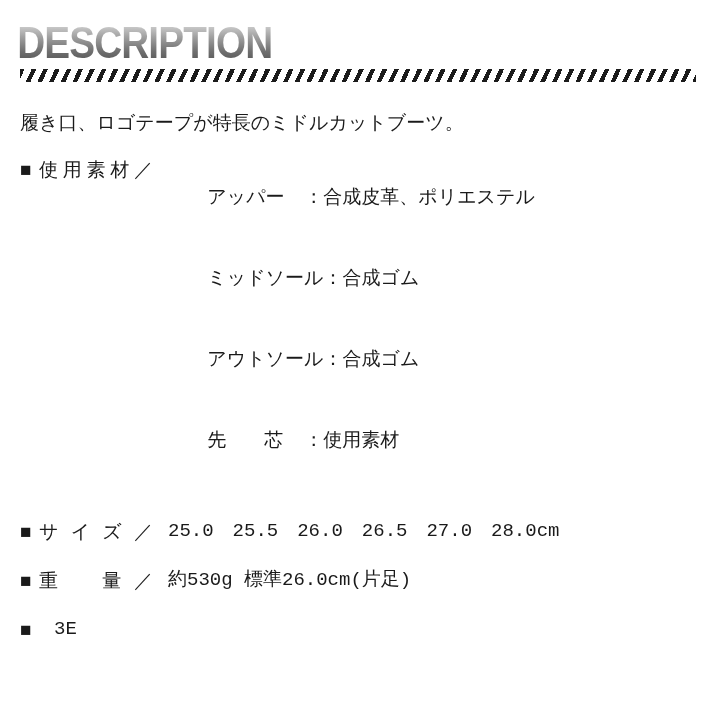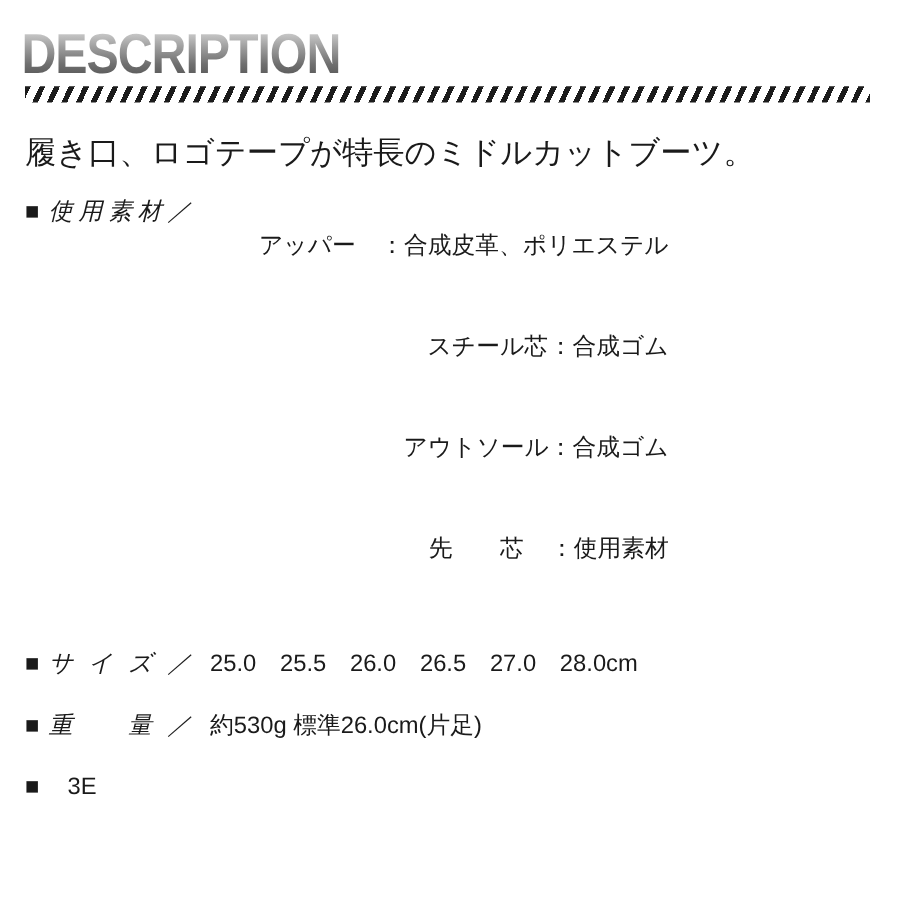--- a/index.html
+++ b/index.html
@@ -53,21 +53,21 @@
       115deg,
       #1b1b1b 0px,
       #1b1b1b 4.2px,
       transparent 4.2px,
       transparent 10.6px
     );
   }
   
   .intro {
     margin: 27px 20px 0 20px;
-    font-size: 25px;
+    font-size: 19px;
     line-height: 27px;
     white-space: pre;
   }
   .spec-block {
     display: flex;
     align-items: flex-start;
     margin: 0 20px 0 20px;
     font-size: 19px;
     line-height: 27px;
   }
@@ -86,33 +86,32 @@
     width: 19px;
     flex: none;
   }
   .spec-label {
     display: inline-block;
     width: 114px;
     flex: none;
     white-space: pre;
     text-align: justify;
     text-align-last: justify;
-    font-style: italic;
   }
   .spec-value {
     margin-left: 15px;
     white-space: pre;
+    font-family: Liberation Mono, monospace;
   }
   .sizes-value { word-spacing: 5px; }
 
   .mat-rows {
     margin-left: 12px;
     display: flex;
     flex-direction: column;
-    align-items: flex-end;
   }
   .mat-row { white-space: pre; }
   .mat-name {
     display: inline-block;
     min-width: 97px;
     white-space: pre;
   }
 </style>
 </head>
 <body>
@@ -128,21 +127,21 @@
   <div class="spec-block materials">
     <span class="spec-head">
       <span class="bullet">■</span>
       <span class="spec-label">使用素材／</span>
     </span>
     <div class="mat-rows">
       <div class="mat-row">
         <span class="mat-name">アッパー　</span><span class="mat-sep">：</span><span class="mat-value">合成皮革、ポリエステル</span>
       </div>
       <div class="mat-row">
-        <span class="mat-name">スチール芯</span><span class="mat-sep">：</span><span class="mat-value">合成ゴム</span>
+        <span class="mat-name">ミッドソール</span><span class="mat-sep">：</span><span class="mat-value">合成ゴム</span>
       </div>
       <div class="mat-row">
         <span class="mat-name">アウトソール</span><span class="mat-sep">：</span><span class="mat-value">合成ゴム</span>
       </div>
       <div class="mat-row">
         <span class="mat-name">先　　芯</span><span class="mat-sep">：</span><span class="mat-value">使用素材</span>
       </div>
     </div>
   </div>
 

